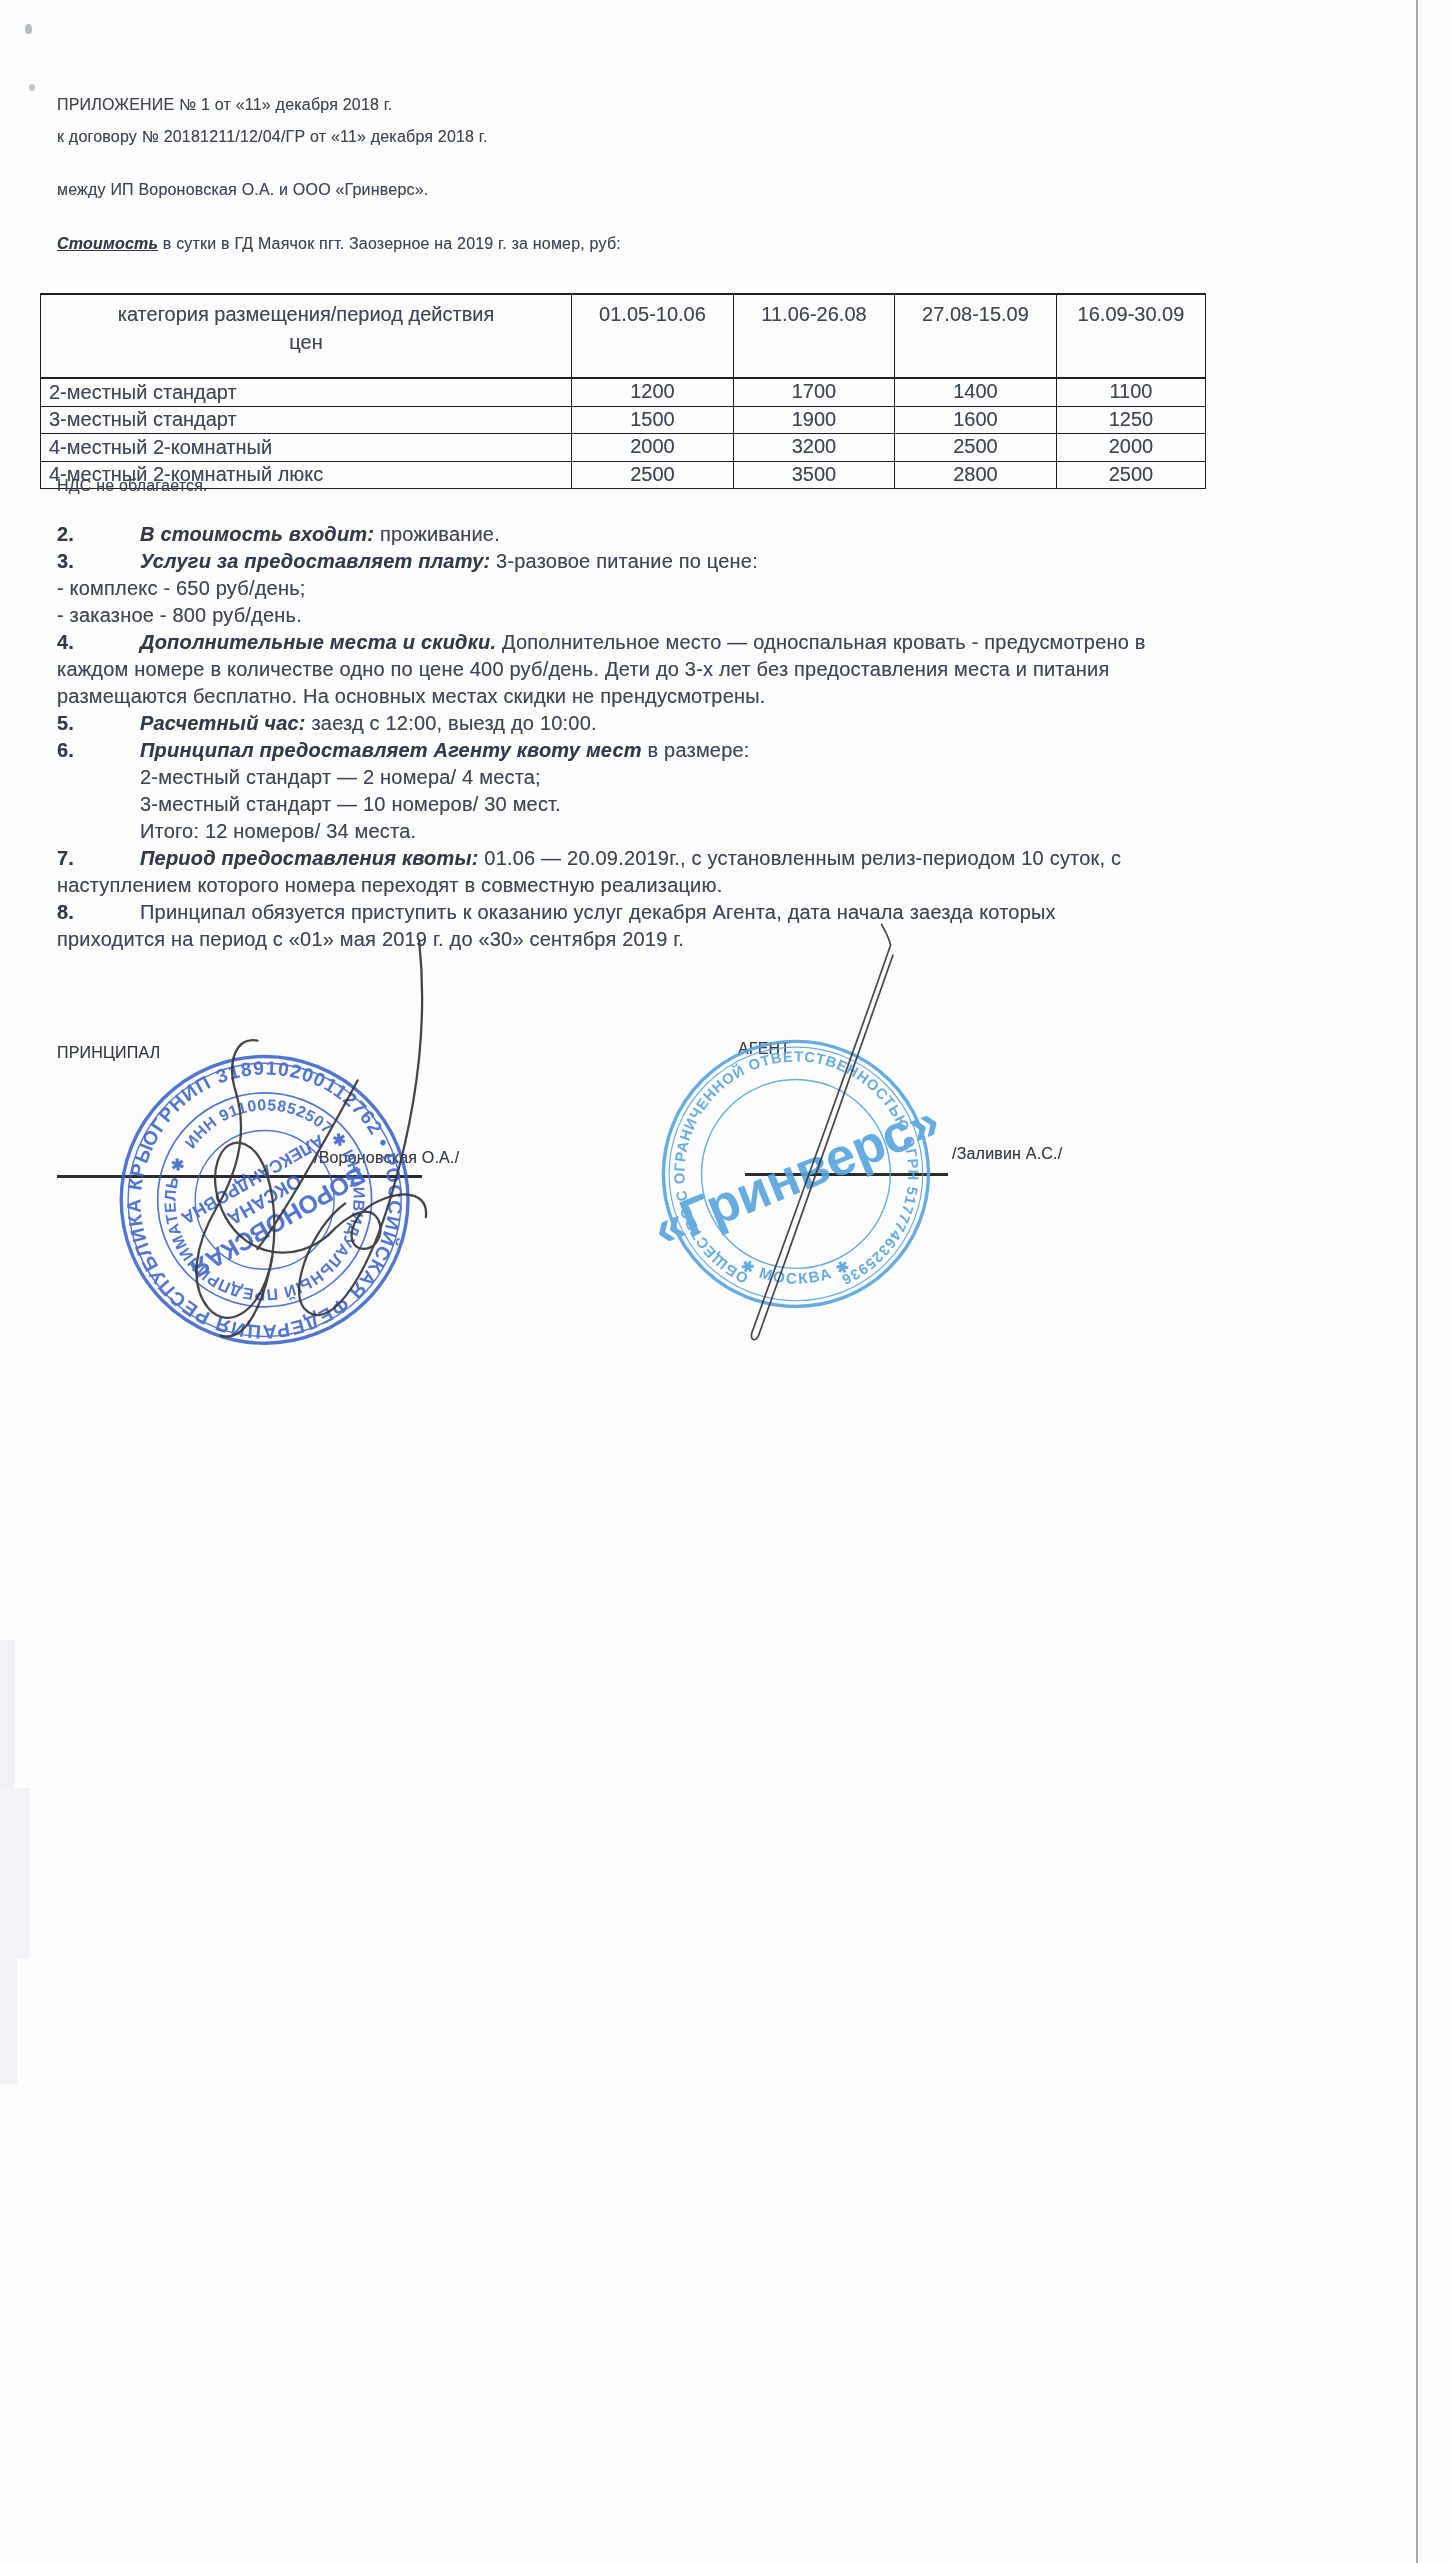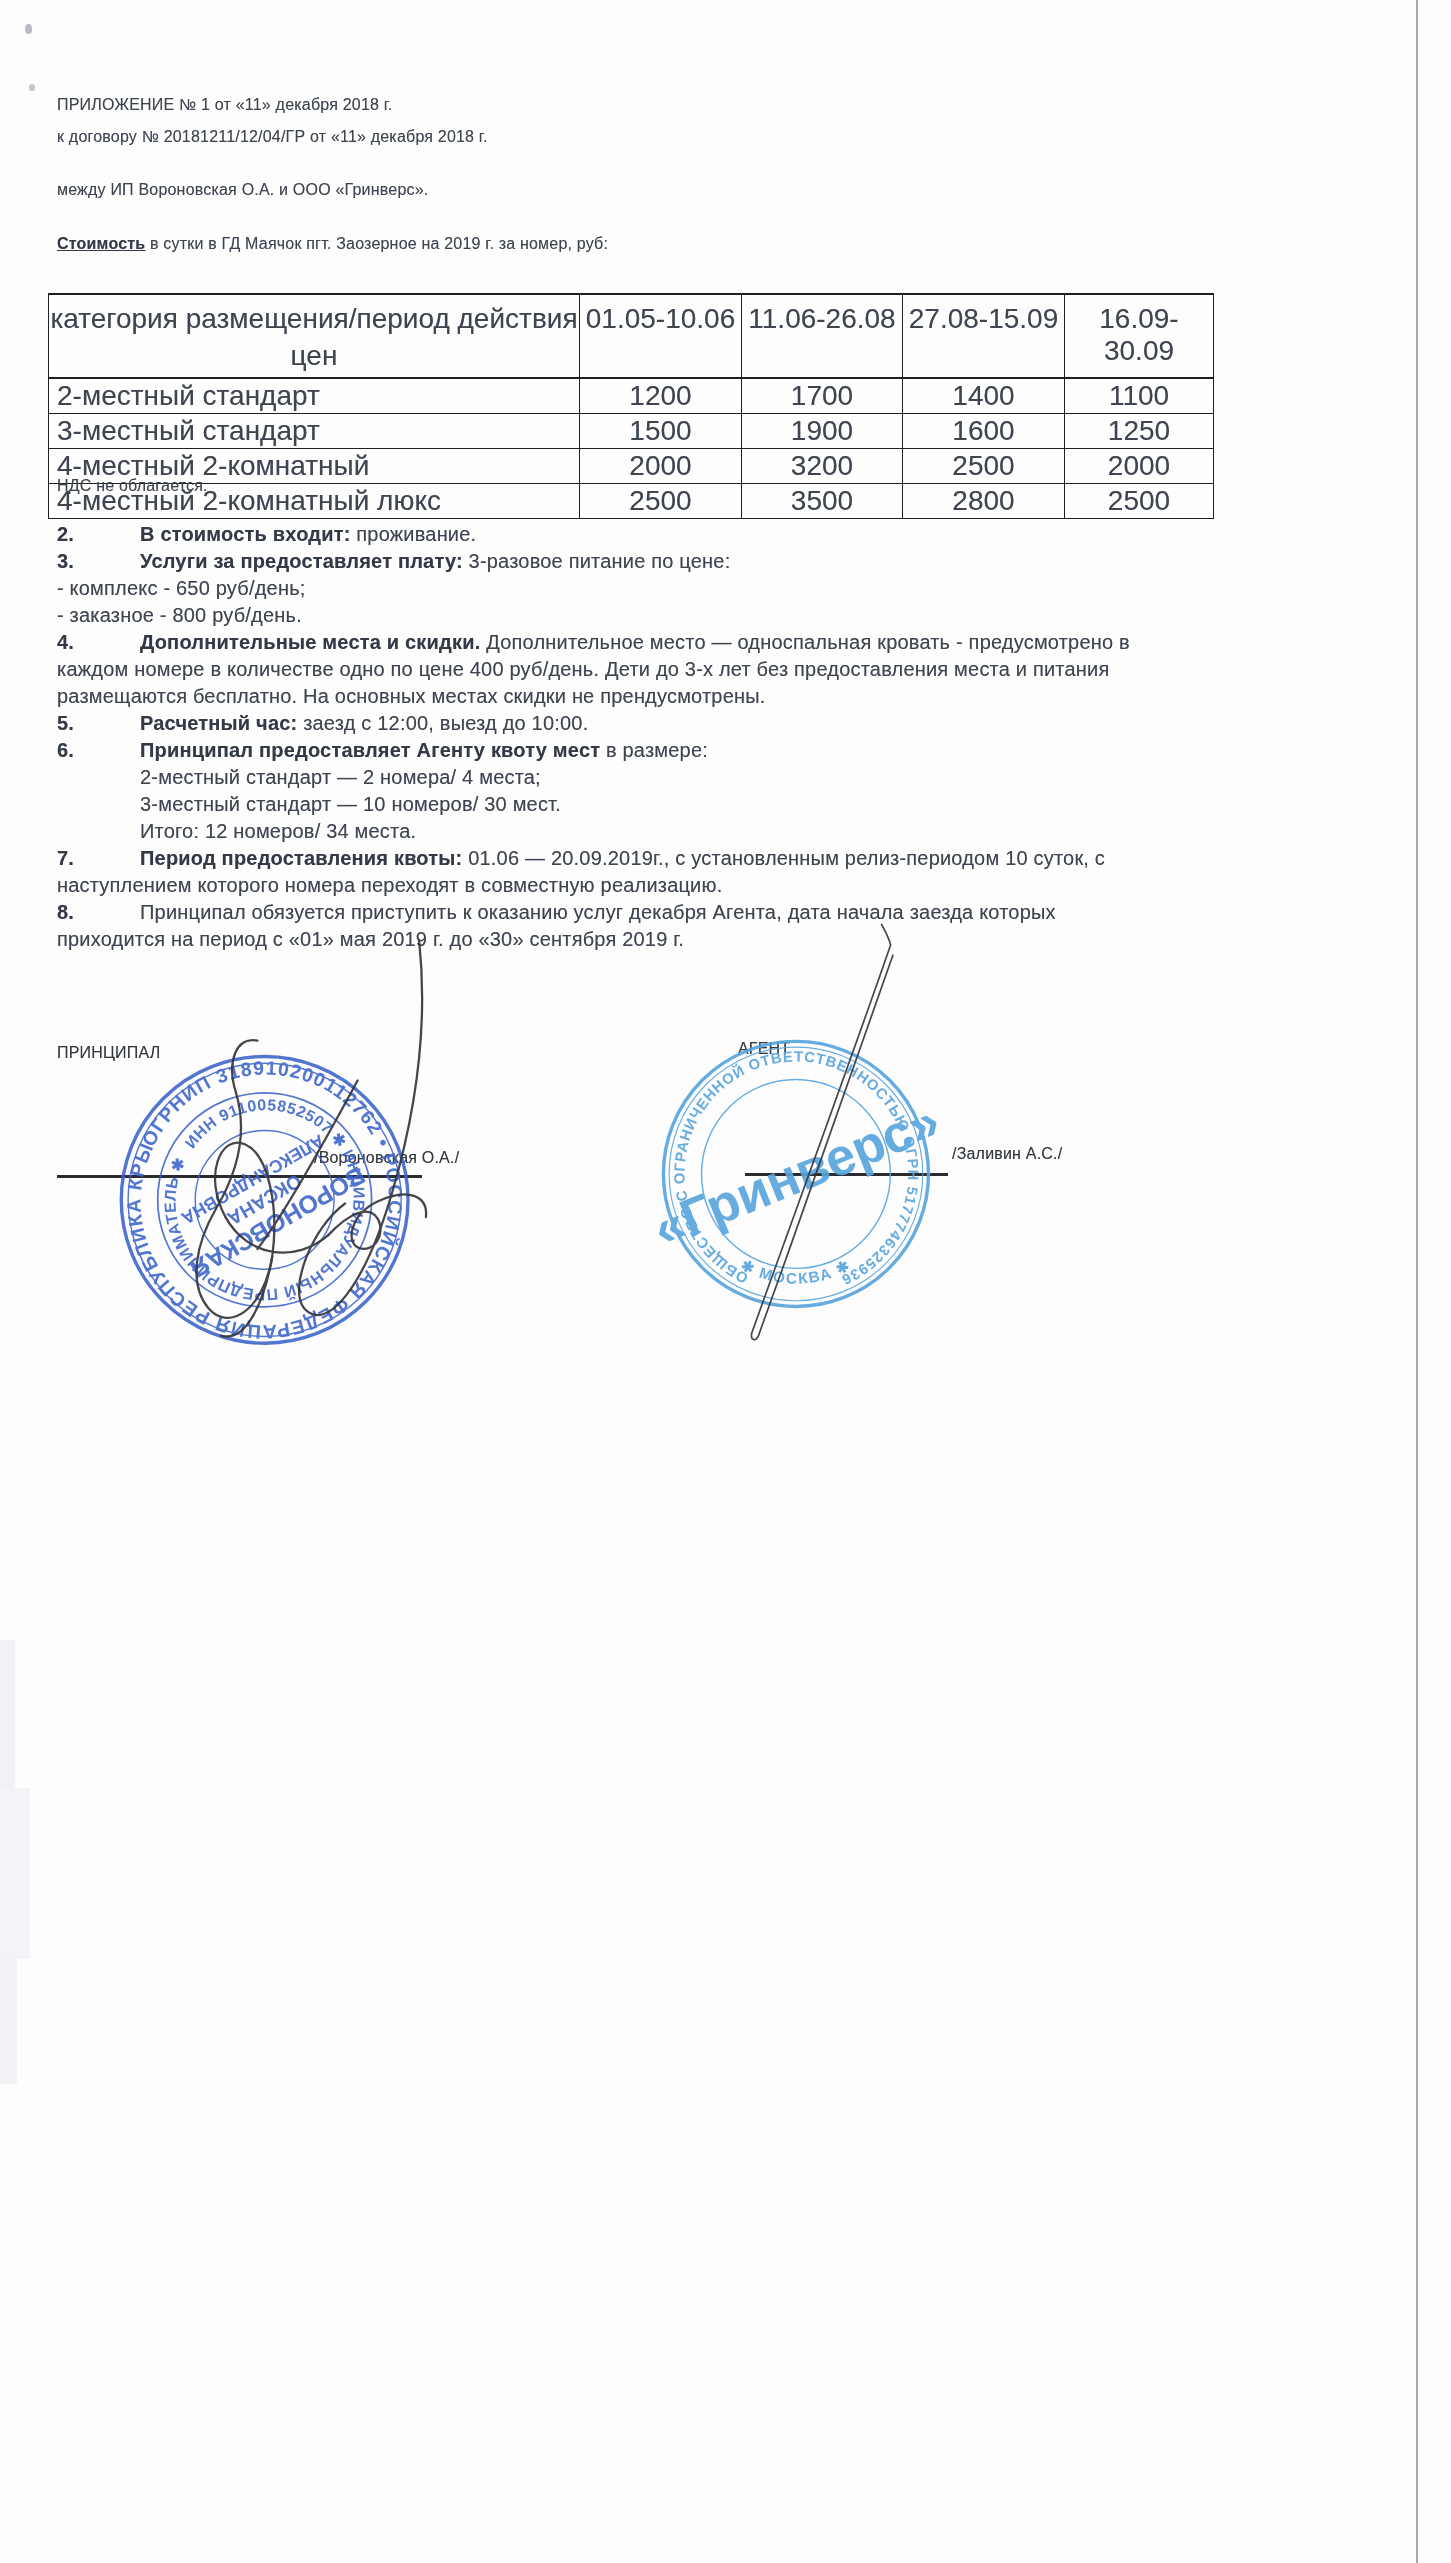--- a/index.html
+++ b/index.html
@@ -2,25 +2,25 @@
 <html style="font-size:9px"><head>
 <meta charset="utf-8">
 <style>
   html,body{margin:0;padding:0;background:#ffffff;}
   #page{
     position:relative;width:1452px;height:2563px;background:#fdfdfe;overflow:hidden;
     font-family:"Liberation Sans","DejaVu Sans",sans-serif;color:#3f4550;
   }
   .line{position:absolute;white-space:nowrap;font-size:16px;letter-spacing:0.2px;
         text-shadow:0 0 0.6px rgba(62,70,82,.45);}
-  .b{font-weight:bold;color:#333a45;}
+  .b{font-weight:bold;color:#333a45;font-style:italic;}
   .u{text-decoration:underline;}
   
-  #price-table{position:absolute;left:48px;top:293px;border-collapse:collapse;table-layout:fixed;
-    font-size:28px;color:#3f4550;text-shadow:0 0 0.6px rgba(62,70,82,.4);}
+  #price-table{position:absolute;left:40px;top:293px;border-collapse:collapse;table-layout:fixed;
+    font-size:20px;color:#3f4550;text-shadow:0 0 0.6px rgba(62,70,82,.4);}
   #price-table td,#price-table th{border:1.1px solid #1f1f22;font-weight:normal;overflow:hidden;}
   #price-table tr.hdr th{border-top:2.3px solid #1f1f22;border-bottom:2.3px solid #1f1f22;height:73px;
     text-align:center;vertical-align:top;padding-top:8px;}
   #price-table td{height:24.5px;border-bottom:1.7px solid #1f1f22;}
   #price-table td.cat{text-align:left;padding-left:8px;}
   #price-table td.val{text-align:center;vertical-align:top;}
   
   #items{position:absolute;left:57px;top:521px;width:1344px;}
   #items .ln{height:27px;line-height:27px;white-space:nowrap;font-size:20px;letter-spacing:0.2px;
     text-shadow:0 0 0.6px rgba(62,70,82,.45);}

